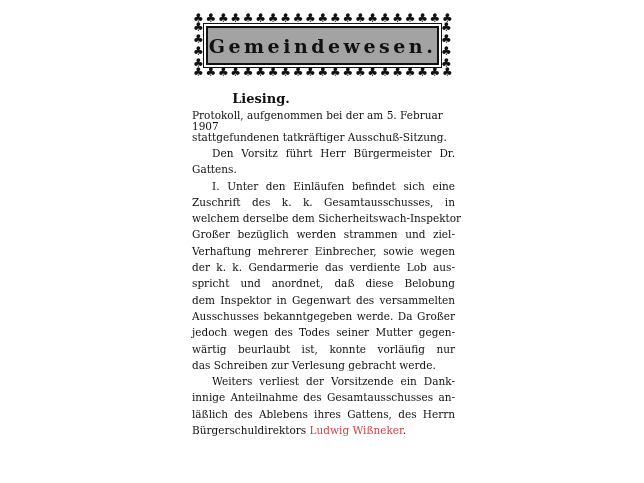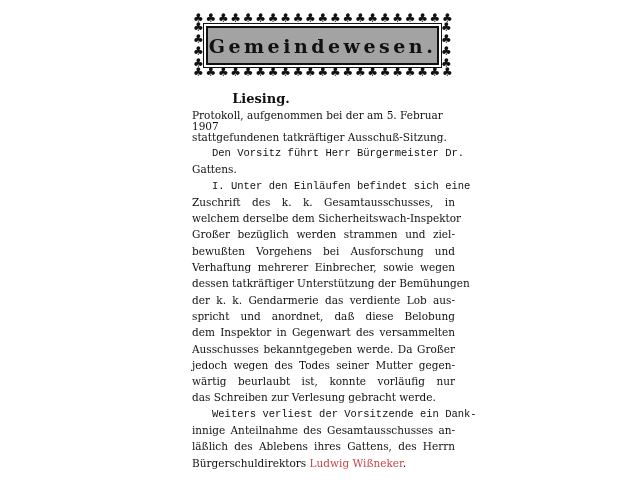--- a/index.html
+++ b/index.html
@@ -22,21 +22,21 @@
     .title { font-family: "DejaVu Serif", serif; font-weight: bold; font-size: 19px;
       letter-spacing: 3.5px; color: #111; }
     .section-heading { position: absolute; left: 0; width: 522px; top: 91px; text-align: center;
       font-weight: bold; font-size: 13px; color: #111; }
     .protocol { position: absolute; left: 192px; width: 263px; top: 110px; text-align: left;
       font-size: 10.5px; line-height: 11px; color: #111; }
     .body-text { position: absolute; left: 192px; width: 263px; top: 145px;
       font-size: 10.5px; line-height: 16.3px; color: #111; text-align: justify; }
     .line { display: block; height: 16.3px; white-space: nowrap; text-align-last: justify; }
     .line.last { text-align-last: left; }
-    .indent { padding-left: 20px; font-family: Liberation Mono, monospace; }
+    .indent { padding-left: 20px; }
     .name { color: #c8454a; }
   </style>
 </head>
 <body>
 
 <div class="header-box">
   <div class="orn-row top" id="orn-top">
       <span>♣</span>
       <span>♣</span>
       <span>♣</span>
@@ -107,23 +107,21 @@
 </div>
 
 <div class="body-text">
   <div id="body-lines">
       <span class="line indent">Den Vorsitz führt Herr Bürgermeister Dr.</span>
       <span class="line last">Gattens.</span>
       <span class="line indent">I. Unter den Einläufen befindet sich eine</span>
       <span class="line">Zuschrift des k. k. Gesamtausschusses, in</span>
       <span class="line">welchem derselbe dem Sicherheitswach-Inspektor</span>
       <span class="line">Großer bezüglich werden strammen und ziel-</span>
-      <span class="line">bewußten Vorgehens bei Ausforschung und</span>
       <span class="line">Verhaftung mehrerer Einbrecher, sowie wegen</span>
-      <span class="line">dessen tatkräftiger Unterstützung der Bemühungen</span>
       <span class="line">der k. k. Gendarmerie das verdiente Lob aus-</span>
       <span class="line">spricht und anordnet, daß diese Belobung</span>
       <span class="line">dem Inspektor in Gegenwart des versammelten</span>
       <span class="line">Ausschusses bekanntgegeben werde. Da Großer</span>
       <span class="line">jedoch wegen des Todes seiner Mutter gegen-</span>
       <span class="line">wärtig beurlaubt ist, konnte vorläufig nur</span>
       <span class="line last">das Schreiben zur Verlesung gebracht werde.</span>
       <span class="line indent">Weiters verliest der Vorsitzende ein Dank-</span>
     </div>
   <span class="line">innige Anteilnahme des Gesamtausschusses an-</span>

